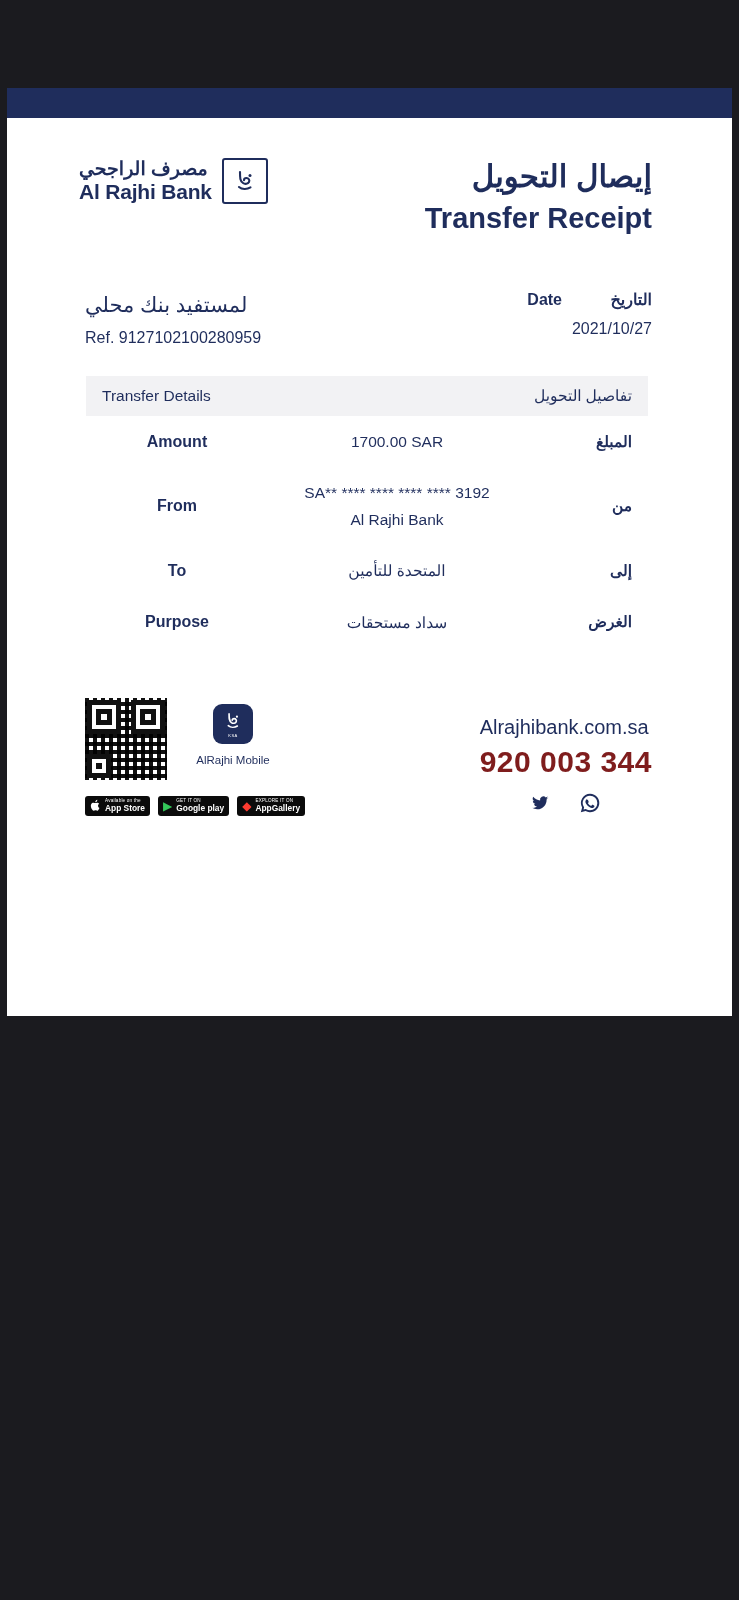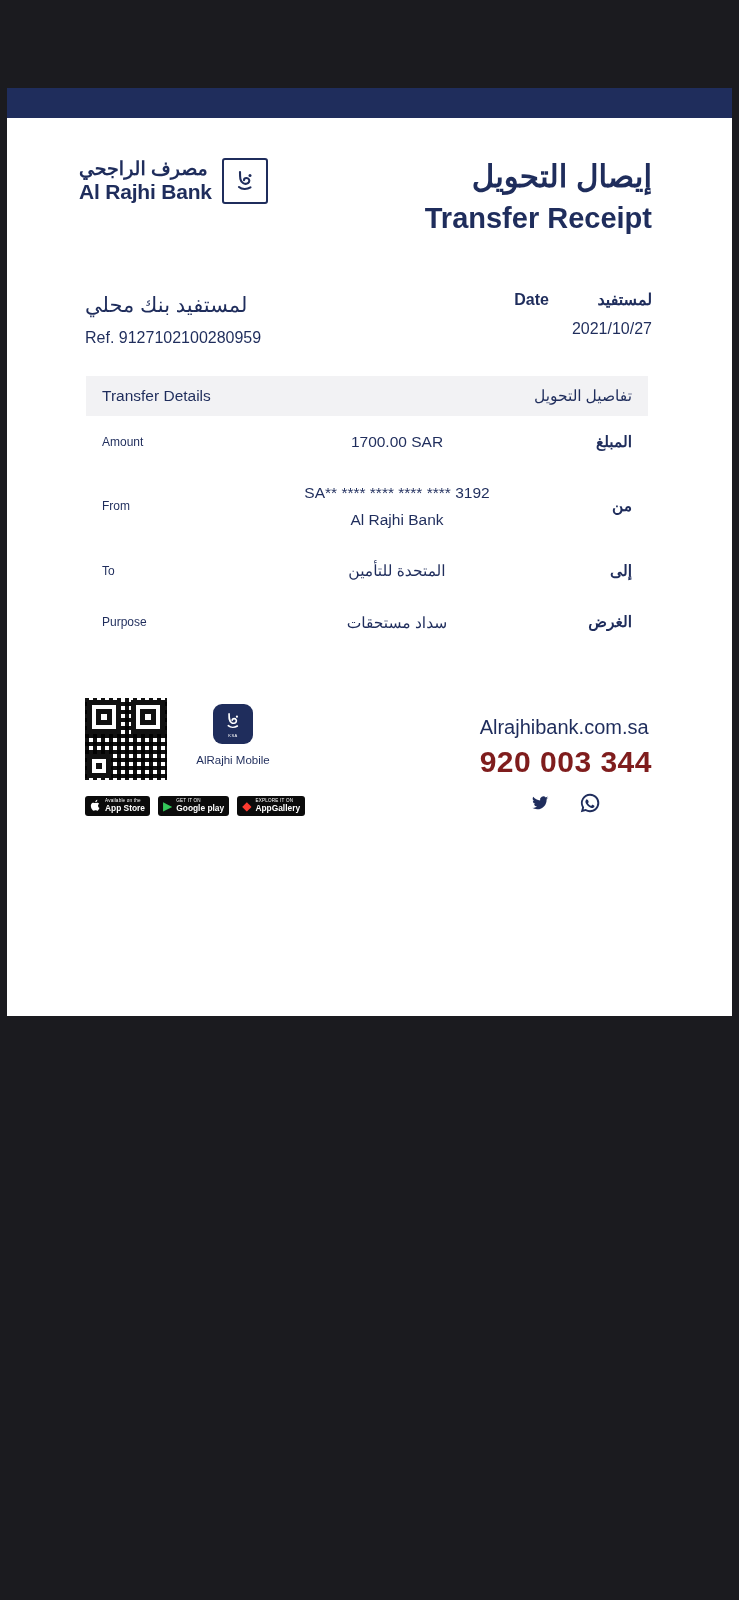--- a/index.html
+++ b/index.html
@@ -159,24 +159,24 @@
   }
 
   .row {
     display: flex;
     align-items: center;
     padding: 12px 16px;
     min-height: 44px;
   }
   .row .cell-en {
     width: 150px;
-    font-size: 12px;
-    font-weight: normal;
-    color: #1f2d5c;
-    text-align: left;
+    font-size: 16px;
+    font-weight: bold;
+    color: #1f2d5c;
+    text-align: center;
     flex: 0 0 150px;
   }
   .row .cell-val {
     flex: 1 1 auto;
     text-align: center;
     font-size: 15.5px;
     color: #1f2d5c;
     line-height: 1.75;
   }
   .row .cell-val .ar {
@@ -349,21 +349,21 @@
     </div>
 
     <div class="meta-left">
       <div class="meta-line-ar">لمستفيد بنك محلي</div>
       <div class="meta-line">Ref. 9127102100280959</div>
     </div>
 
     <div class="meta-right">
       <div class="meta-line">
         <span class="meta-label-bold">Date</span>
-        <span class="meta-label-bold">لمستفيد</span>
+        <span class="meta-label-bold">التاريخ</span>
       </div>
       <div class="meta-line">2021/10/27</div>
     </div>
 
     <div class="details">
       <div class="details-head">
         <span class="details-head-en">Transfer Details</span>
         <span class="details-head-ar">تفاصيل التحويل</span>
       </div>
       <div id="rows-container">

